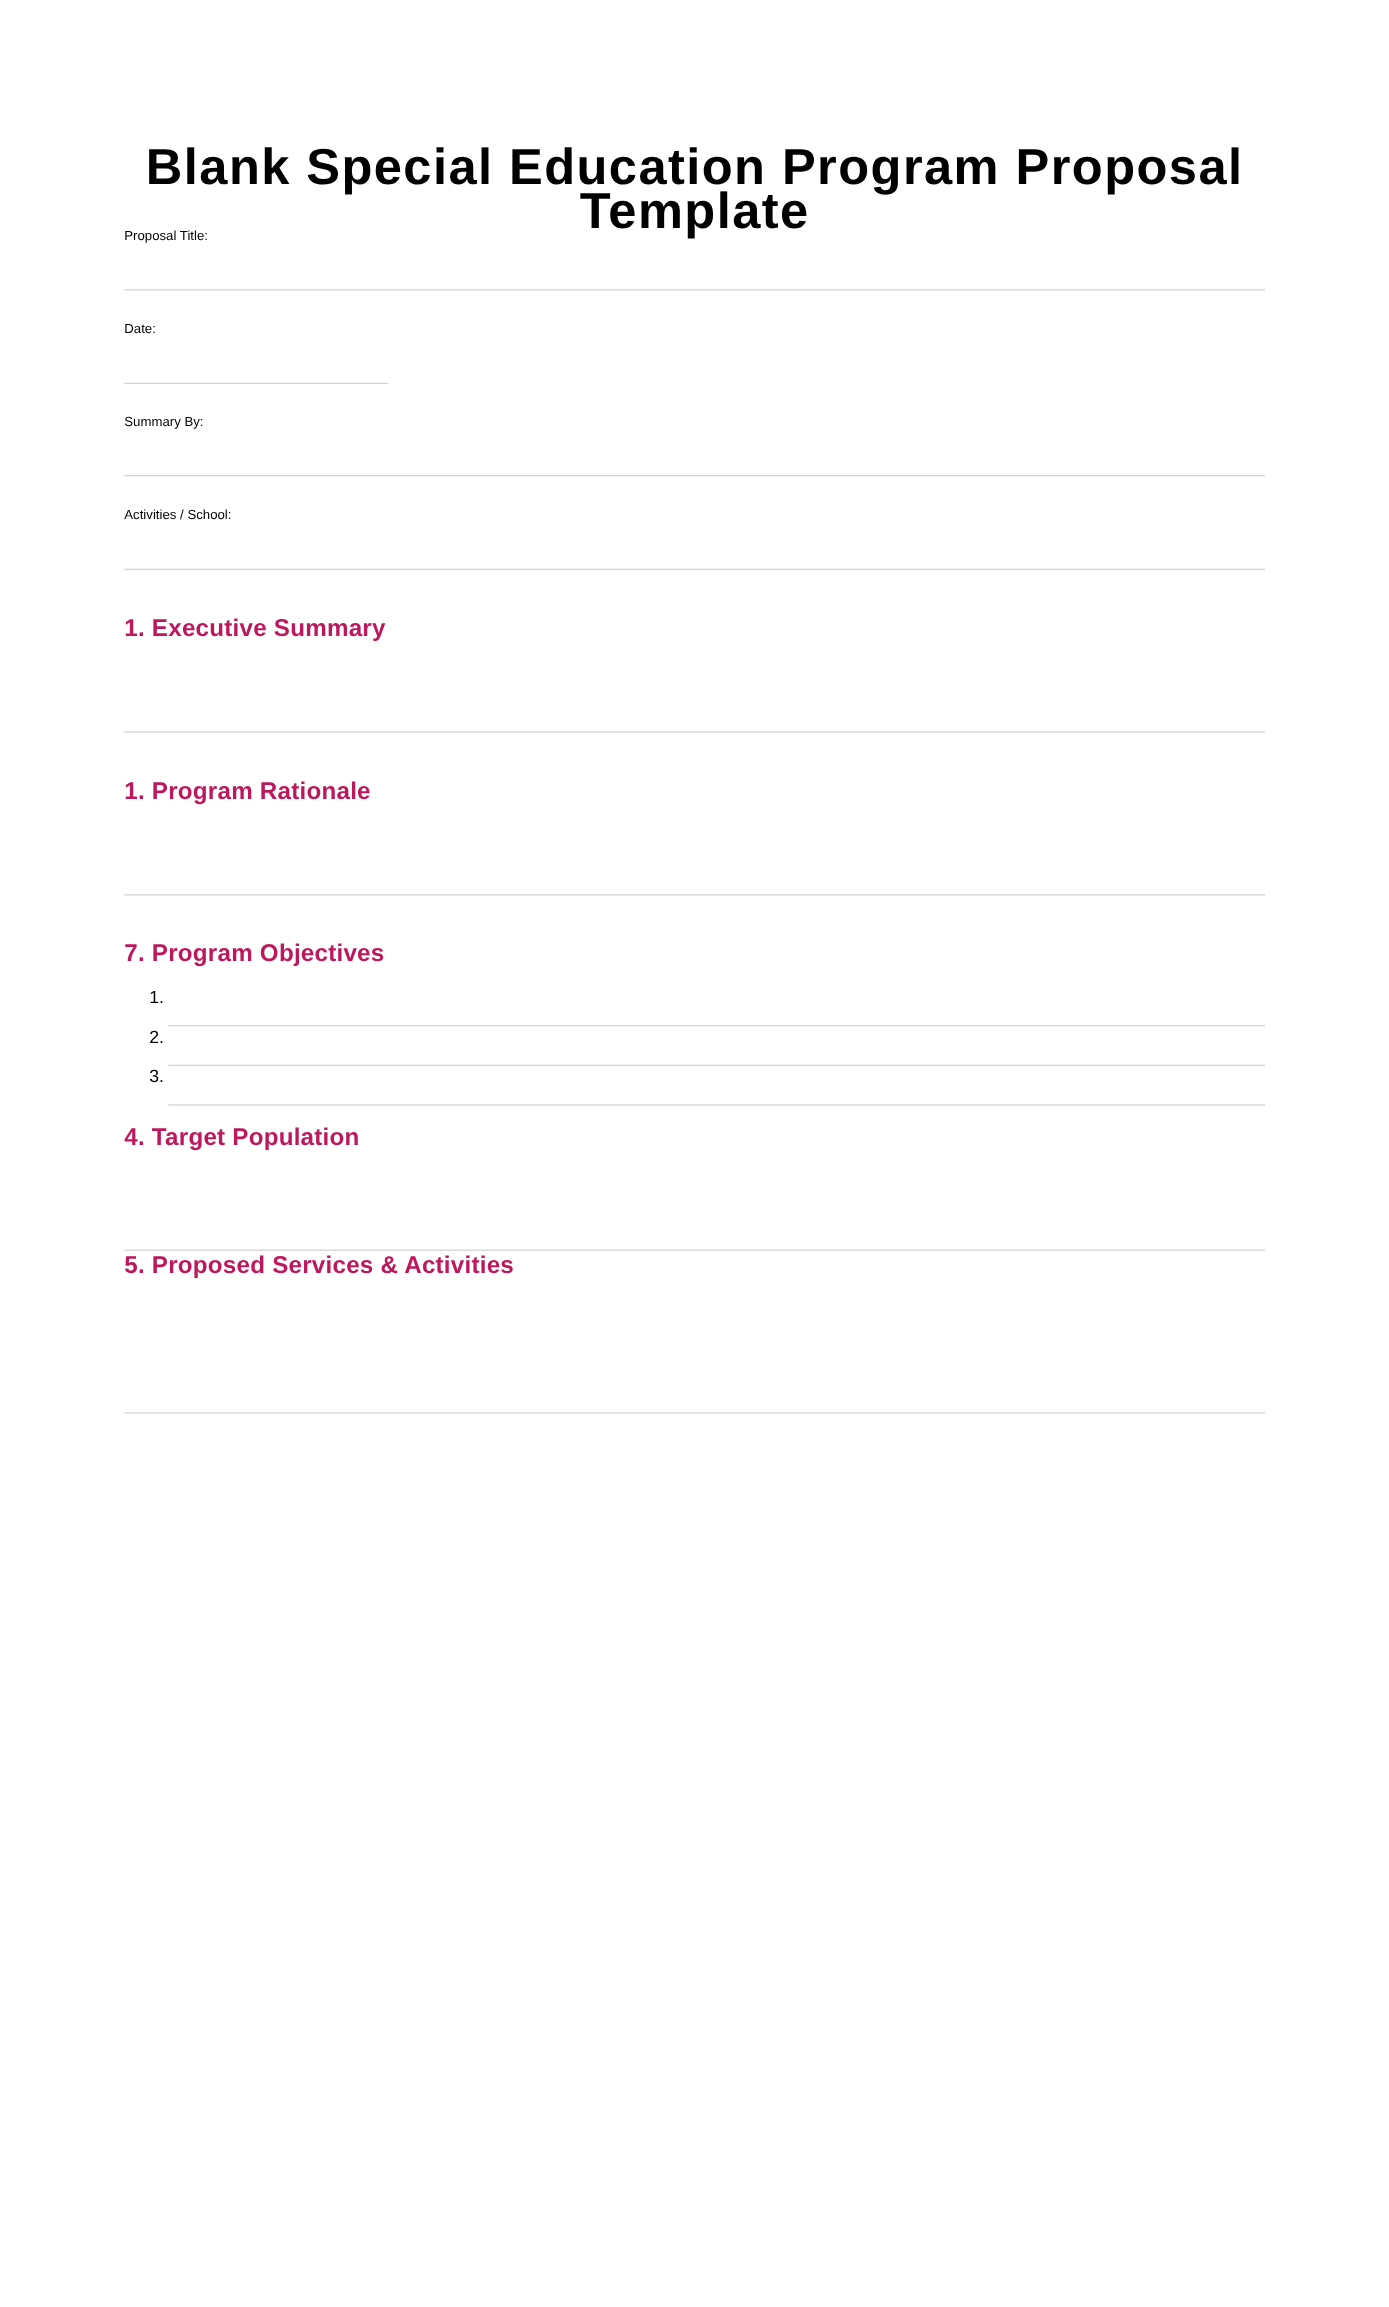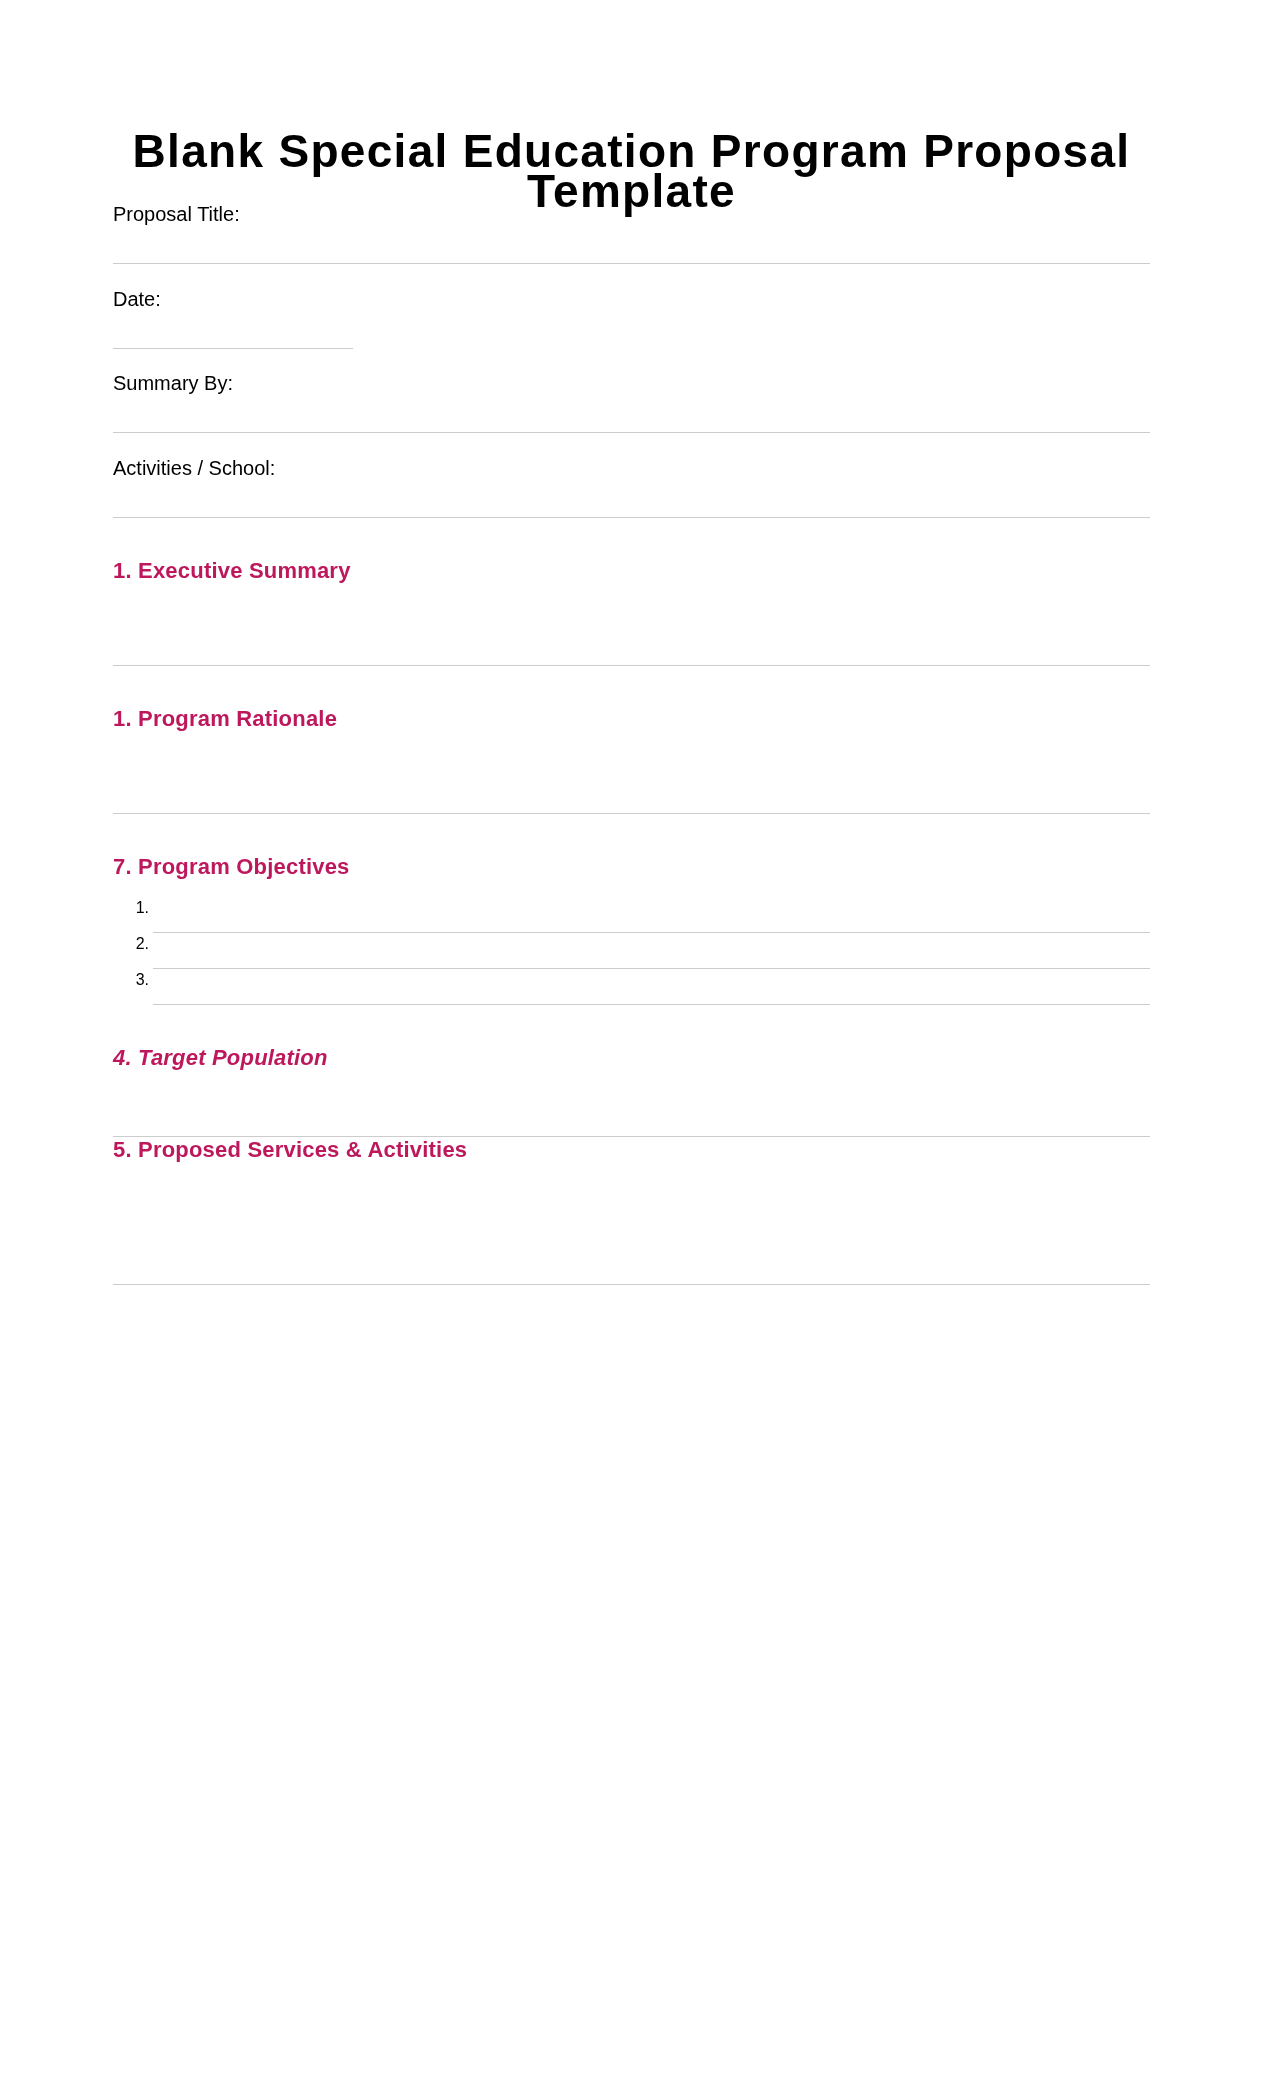--- a/index.html
+++ b/index.html
@@ -29,21 +29,21 @@
       text-align: center;
       font-size: 46px;
       font-weight: bold;
       letter-spacing: 1.3px;
       line-height: 40px;
       color: #000;
     }
     .field-label {
       position: absolute;
       left: 0;
-      font-size: 20px;
+      font-size: 12px;
       line-height: 20px;
       color: #000;
     }
     .field-line {
       position: absolute;
       left: 0;
       height: 0;
       border-top: 1.5px solid #cccccc;
       width: 1037px;
       background: transparent;
@@ -128,21 +128,21 @@
 
     <div class="obj-num" style="top:934px;">2.</div>
     <input class="input-area" style="top: 936px; left: 40px; width: 997px; height: 30px;" type="text" value="">
     <div class="obj-line" style="top:968px;"></div>
 
     <div class="obj-num" style="top:970px;">3.</div>
     <input class="input-area" style="top: 972px; left: 40px; width: 997px; height: 30px;" type="text" value="">
     <div class="obj-line" style="top:1004px;"></div>
   </div>
 
-  <h2 class="section-heading" style="top:1045px;font-style:italic;">4. Target Population</h2>
+  <h2 class="section-heading" style="top:1021px;">4. Target Population</h2>
   <textarea class="input-area" style="top: 1079px; height: 54px; resize: none;"></textarea>
   <div class="field-line" style="top:1136px;"></div>
 
   <h2 class="section-heading" style="top:1137px;">5. Proposed Services &amp; Activities</h2>
   <textarea class="input-area" style="top: 1211px; height: 70px; resize: none;"></textarea>
   <div class="field-line" style="top:1284px;"></div>
 
 </div>
 
 </body></html>

